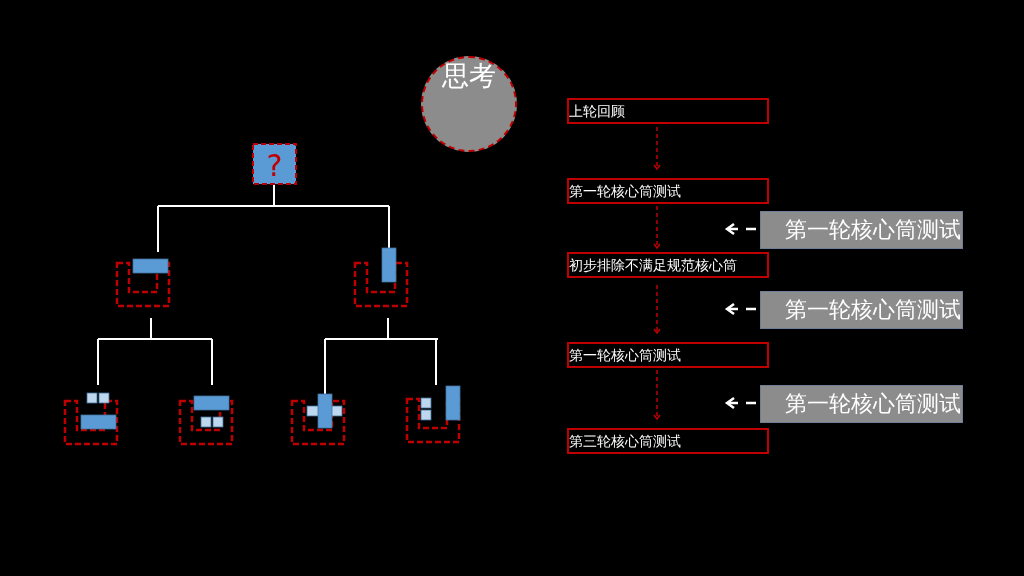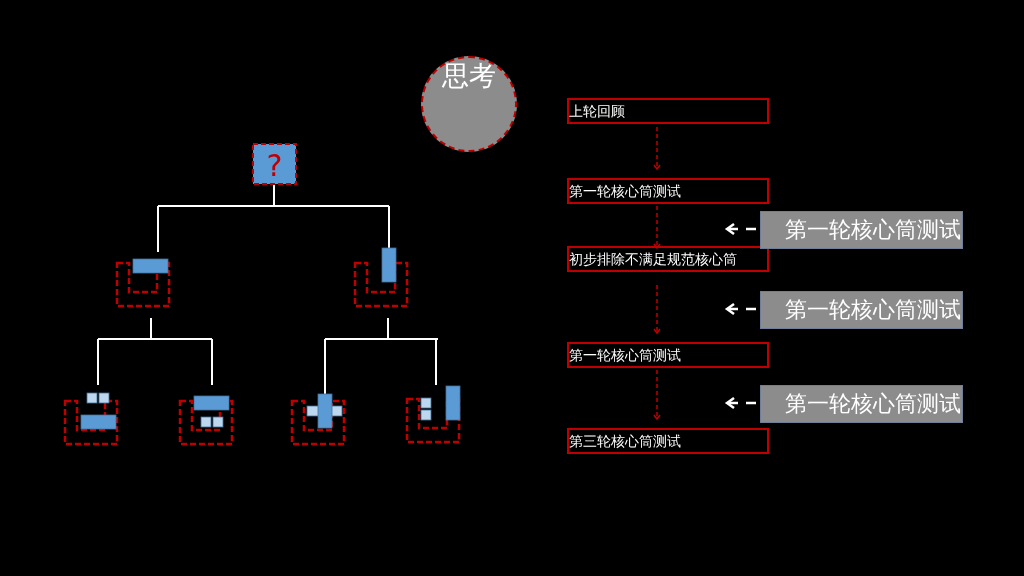--- a/index.html
+++ b/index.html
@@ -112,19 +112,19 @@
     </g>
   </g>
 </svg>
 
 <div class="think-circle">
   <span>思考</span>
 </div>
 
 <div class="step" style="top:98px">上轮回顾</div>
 <div class="step" style="top:178px">第一轮核心筒测试</div>
-<div class="step" style="top:246px">初步排除不满足规范核心筒</div>
+<div class="step" style="top:252px">初步排除不满足规范核心筒</div>
 <div class="step" style="top:342px">第一轮核心筒测试</div>
 <div class="step" style="top:428px">第三轮核心筒测试</div>
 
 <div class="round" style="top:211px">第一轮核心筒测试</div>
 <div class="round" style="top:291px">第一轮核心筒测试</div>
 <div class="round" style="top:385px">第一轮核心筒测试</div>
 
 </body></html>

